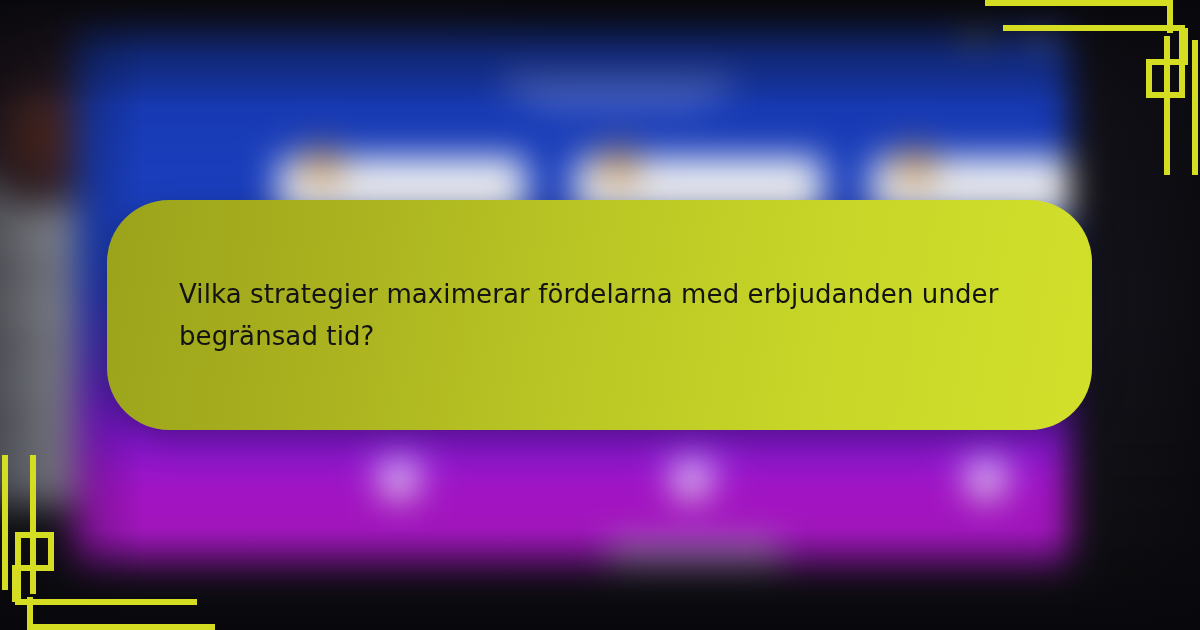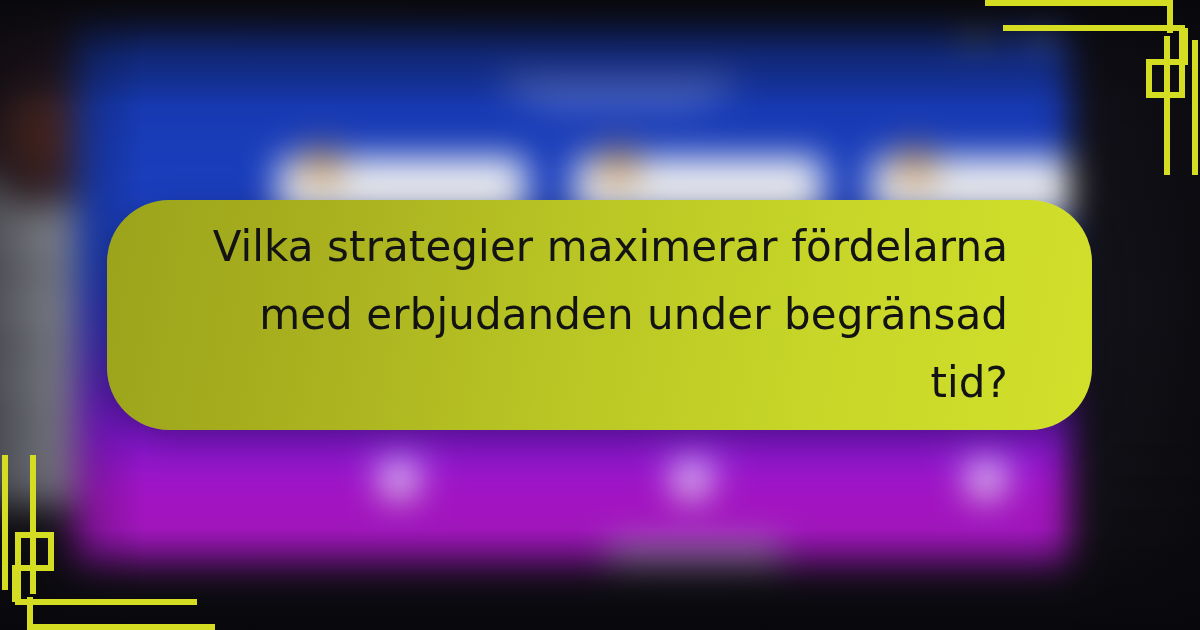--- a/index.html
+++ b/index.html
@@ -116,25 +116,25 @@
 
   
   .pill{
     position:absolute;left:107px;top:200px;width:985px;height:230px;
     border-radius:62px;
     background:linear-gradient(100deg,#9ba31b 0%,#a9b11f 22%,#b9c524 46%,#c7d628 72%,#d2e02b 100%);
     display:flex;align-items:center;justify-content:center;
     box-shadow:0 10px 34px rgba(0,0,0,.33);
   }
   .pill-text{
-    margin:12px;padding:0 72px;
-    text-align:right;
+    margin:0;padding:0 72px;
+    text-align:left;
     color:#131313;
     font-family:"DejaVu Sans", sans-serif;
-    font-size:42px;
+    font-size:26px;
     font-weight:400;
     line-height:1.62;
     letter-spacing:.1px;
     max-width:880px;
   }
 </style>
 </head>
 <body>
 
 <div class="stage">

